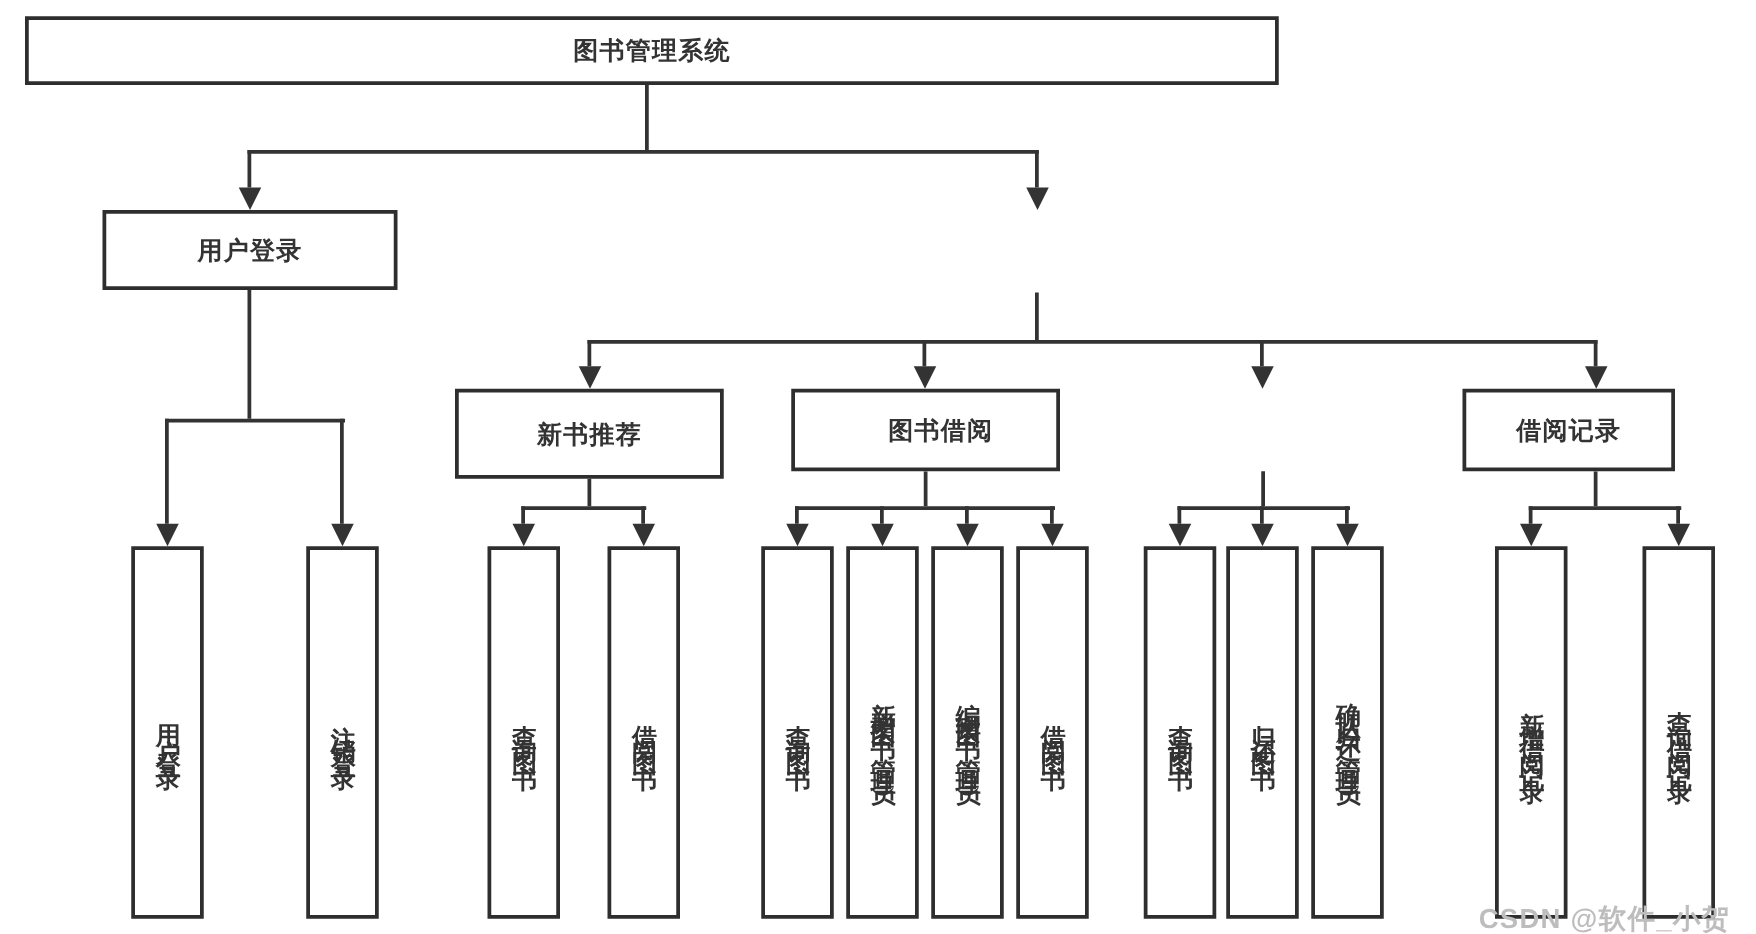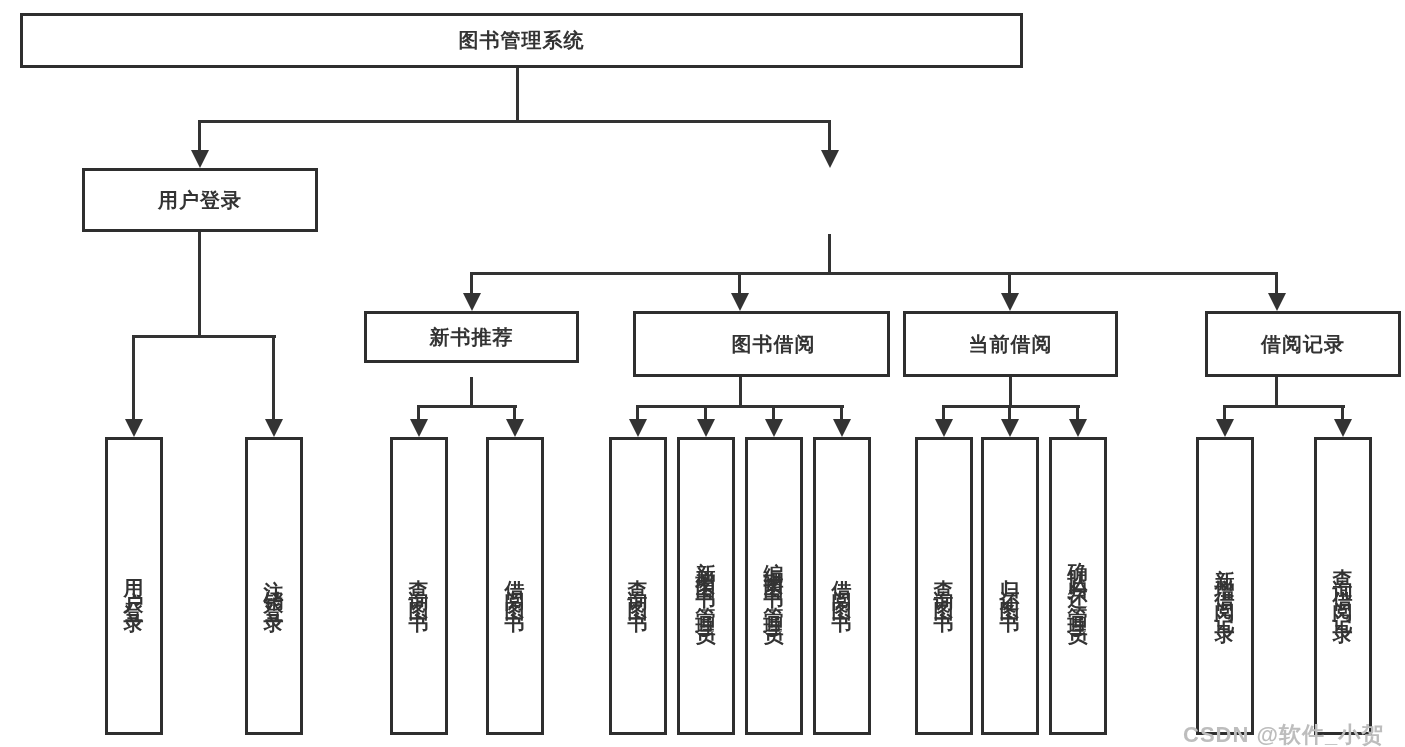--- a/index.html
+++ b/index.html
@@ -80,30 +80,27 @@
   <div class="drop" style="left:1341px;top:405px;height:14px;"></div>
 
   <div class="box" style="left:20px;top:13px;width:1003px;height:55px;">
     <span>图书管理系统</span>
   </div>
 
   <div class="box" style="left:82px;top:168px;width:236px;height:64px;">
     <span>用户登录</span>
   </div>
 
-  <div class="box" style="left:364px;top:311px;width:215px;height:52px;">
+  <div class="box" style="left:364px;top:311px;width:215px;height:72px;">
     <span>新书推荐</span>
   </div>
-  <div class="box" style="left:633px;top:311px;width:257px;height:66px;padding-left:24px;">
+  <div class="box" style="left:633px;top:311px;width:215px;height:66px;padding-left:24px;">
     <span>图书借阅</span>
   </div>
-  <div class="box" style="left:903px;top:311px;width:215px;height:66px;">
-    <span>当前借阅</span>
-  </div>
-  <div class="box" style="left:1170px;top:311px;width:196px;height:66px;margin-left:35px;">
+  <div class="box" style="left:1170px;top:311px;width:170px;height:66px;">
     <span>借阅记录</span>
   </div>
 
   <div class="box vbox" style="left:105px;top:437px;width:58px;height:298px;">
     <span>用户登录</span>
   </div>
   <div class="box vbox" style="left:245px;top:437px;width:58px;height:298px;">
     <span>注销登录</span>
   </div>
 

